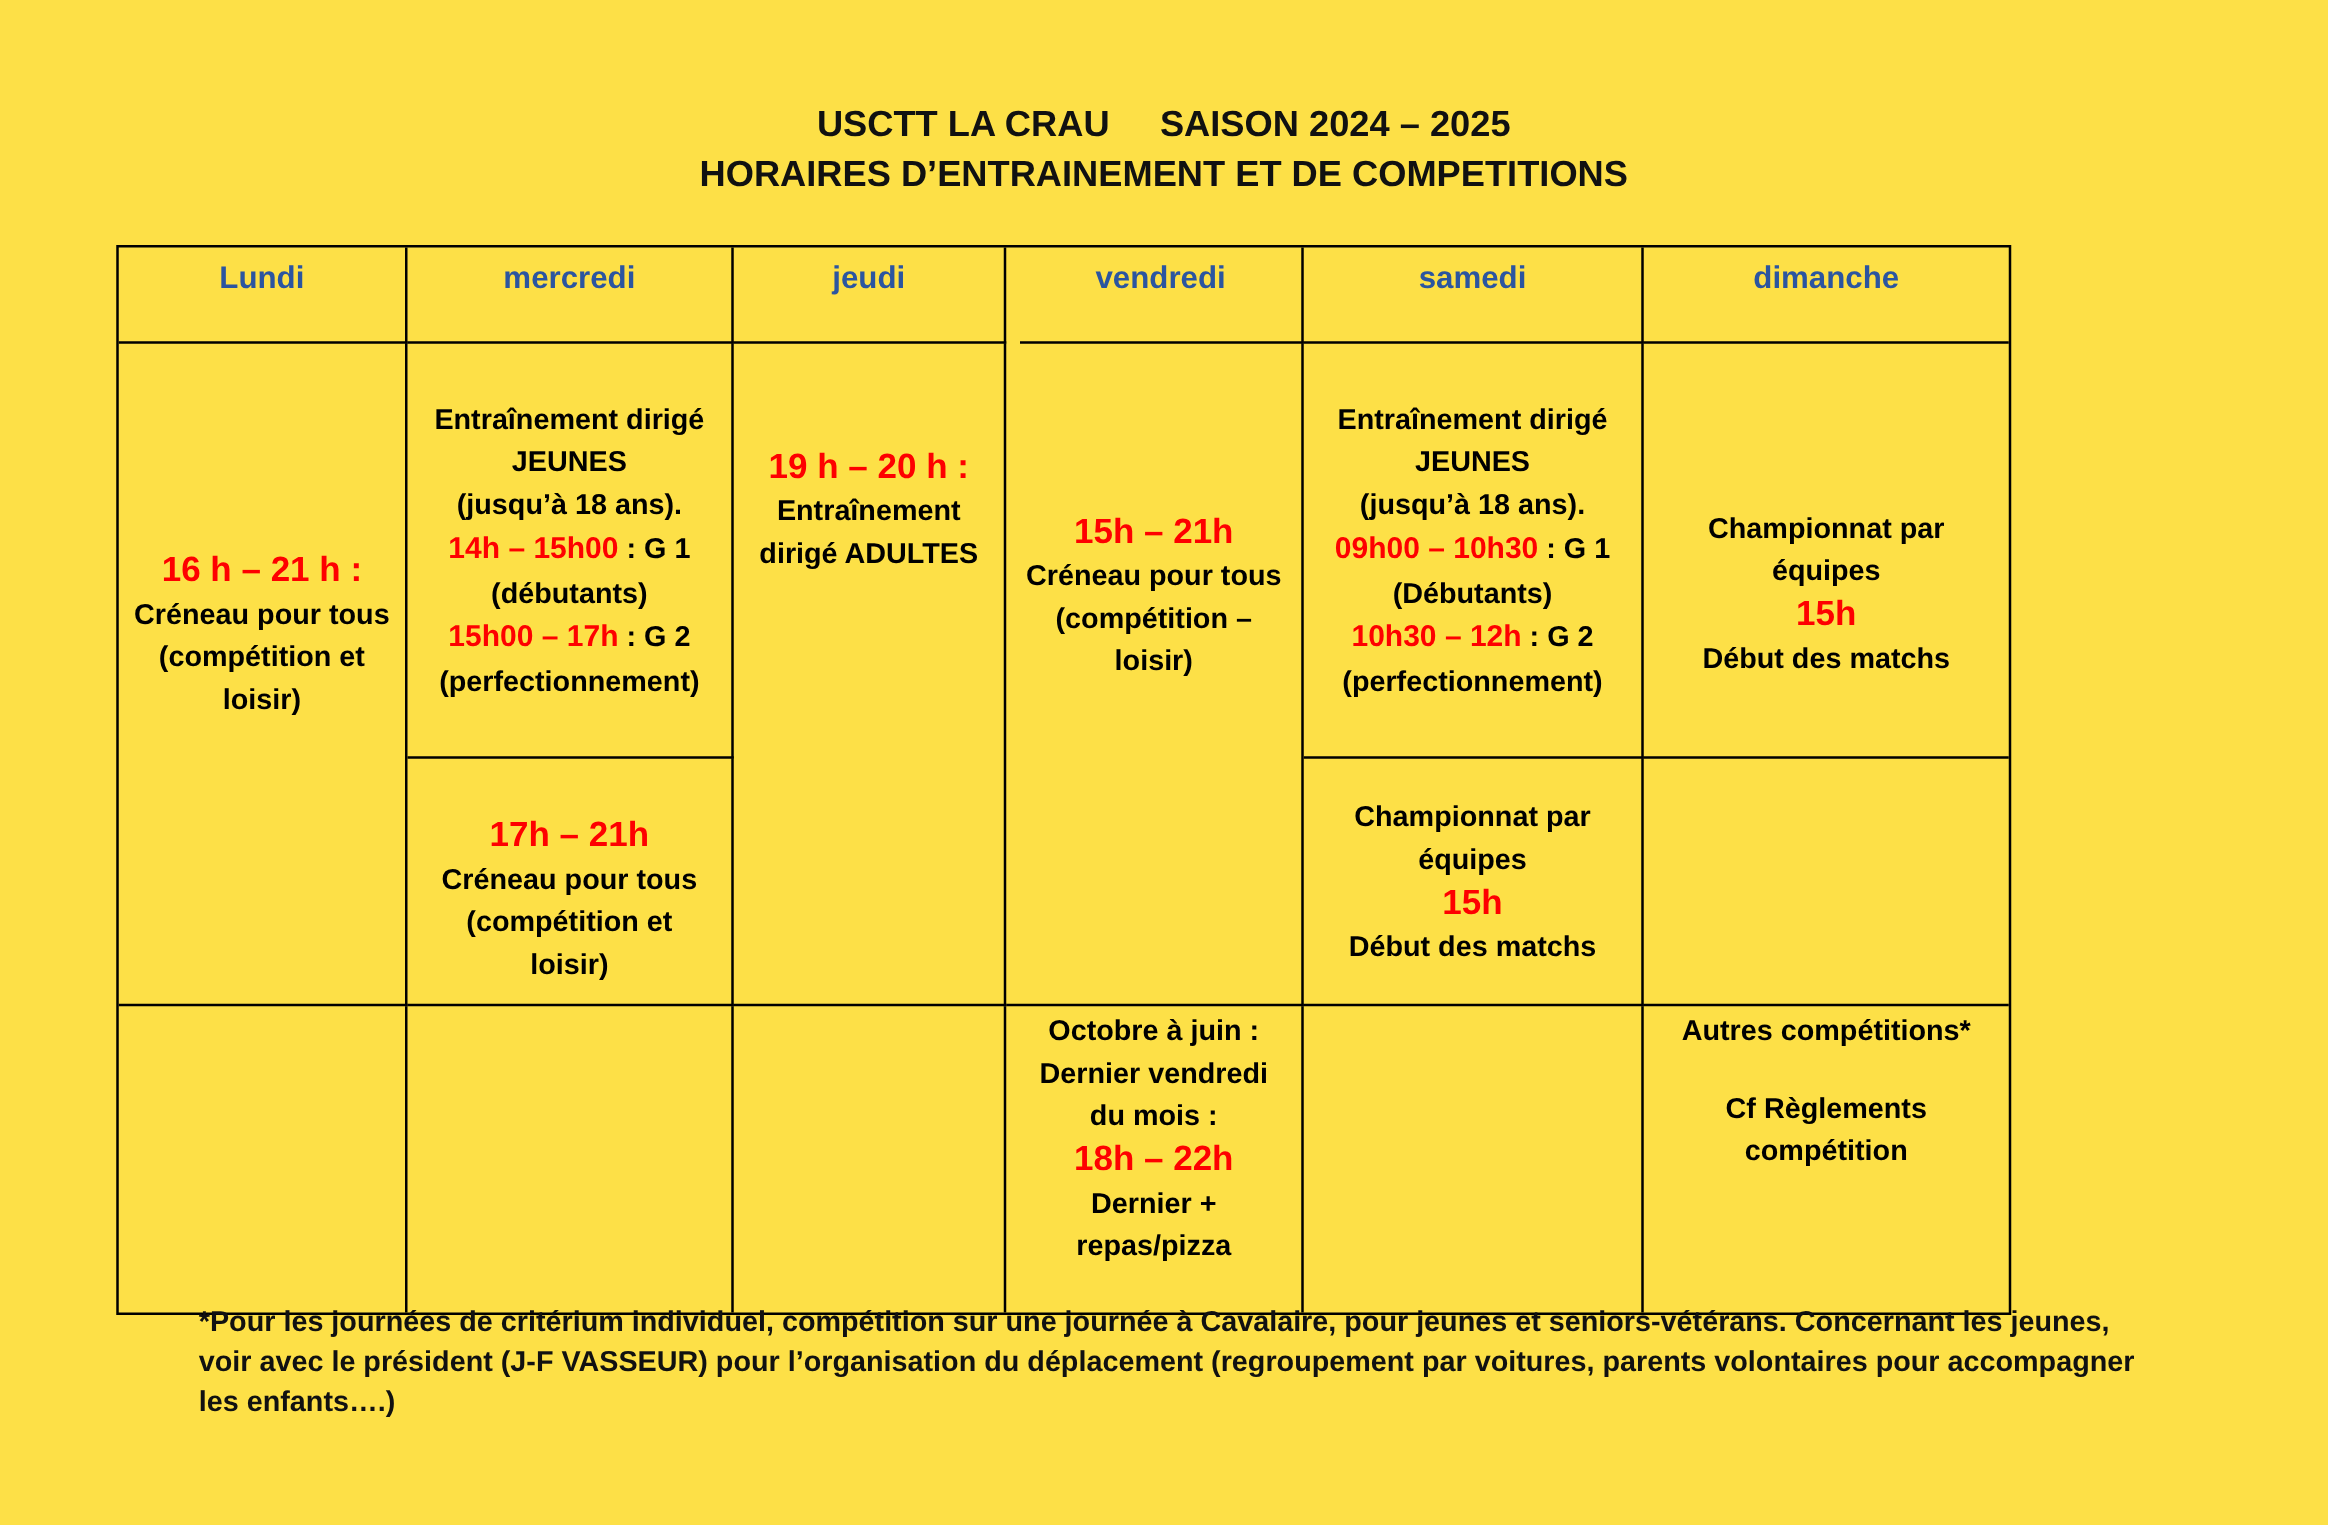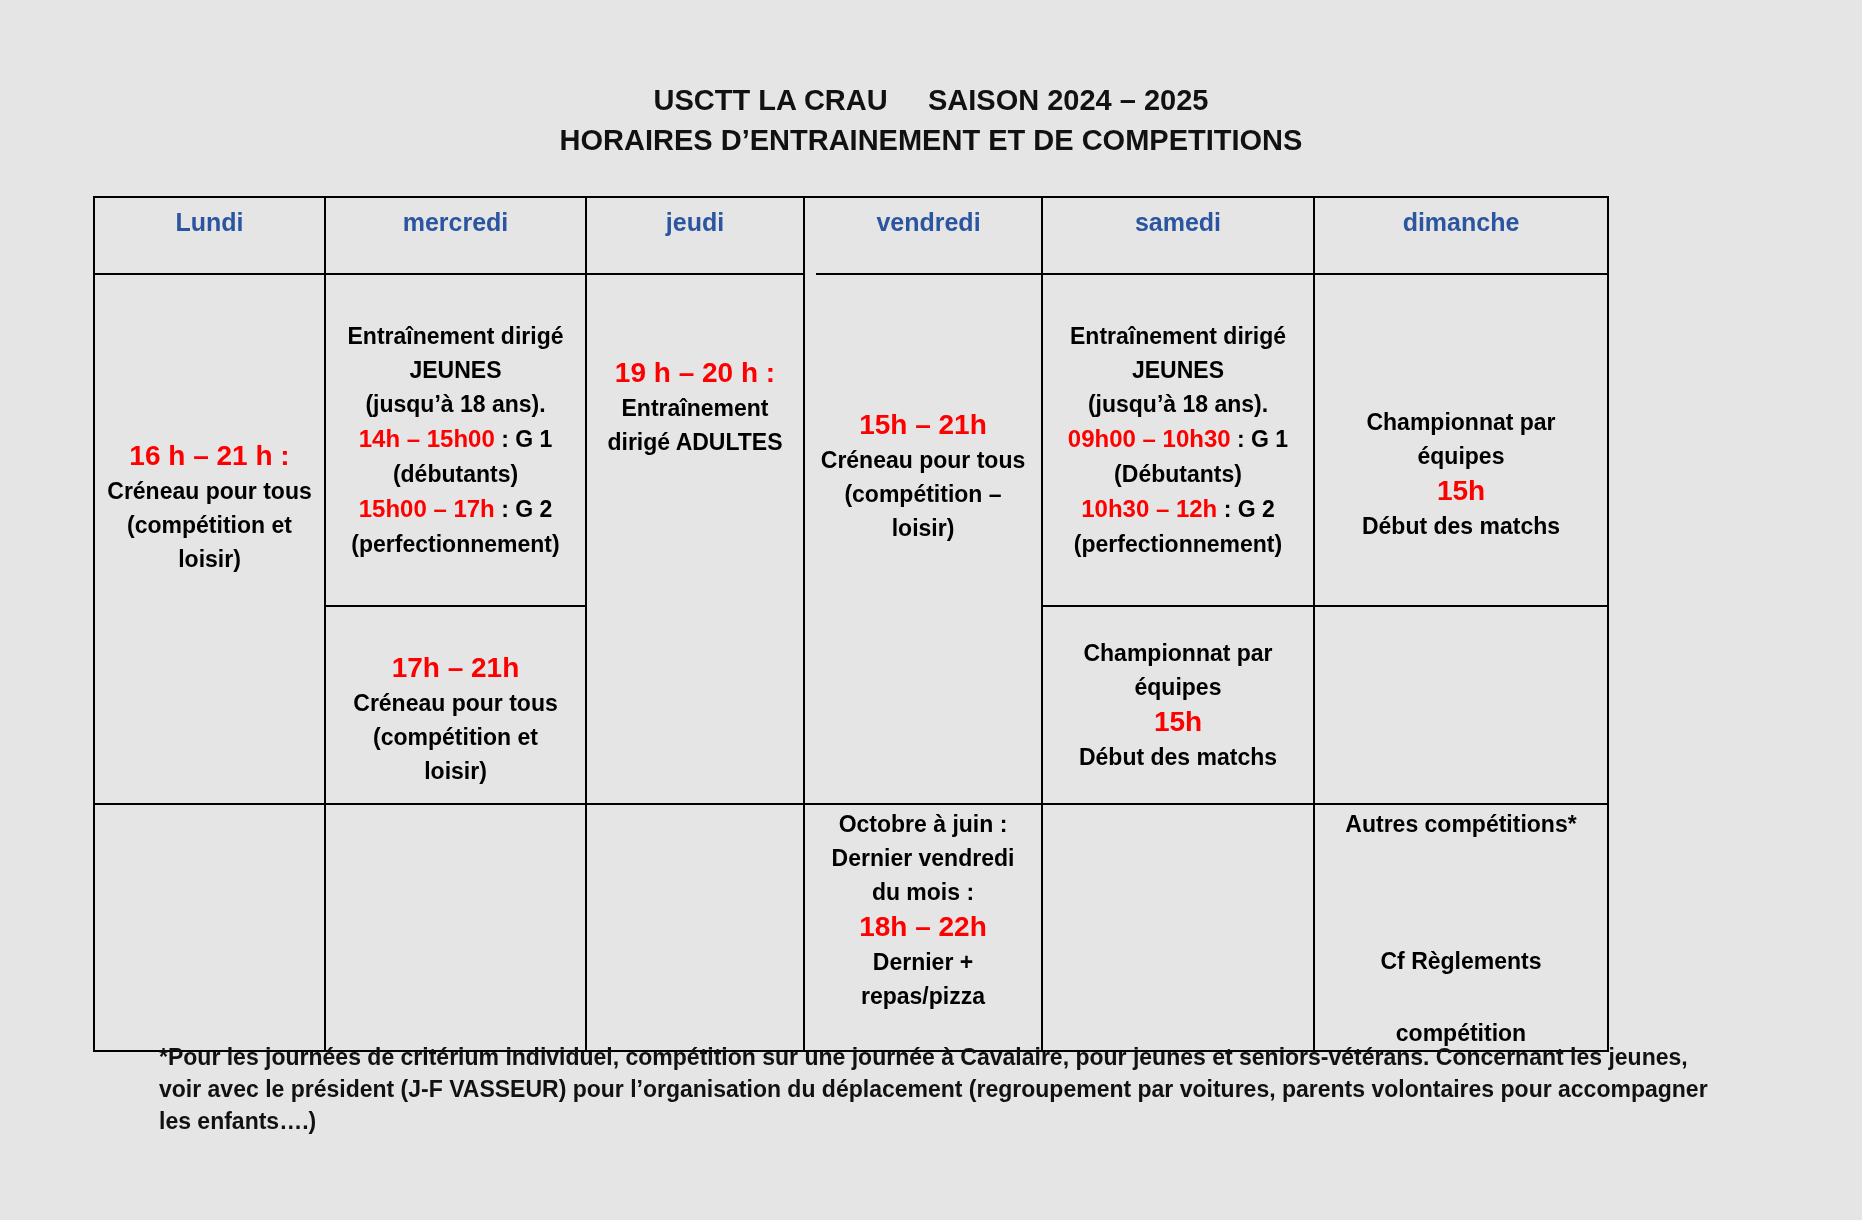--- a/index.html
+++ b/index.html
@@ -1,19 +1,19 @@
 <!DOCTYPE html>
 <html><head>
 <meta charset="utf-8">
 <style>
   html,body{margin:0;padding:0;background:#ffffff;}
   .page{
     position:relative;
     width:1862px;height:1220px;
-    background:#e5e5e5;
+    background:#fde047;
     font-family:"Liberation Sans", sans-serif;
     font-weight:700;
     color:#000;
     overflow:hidden;
   }
   .title-line{
     position:absolute;left:0;width:100%;
     text-align:center;
     font-size:29px;
     color:#111;
@@ -170,21 +170,21 @@
       <div class="ln">Octobre à juin :</div>
       <div class="ln">Dernier vendredi</div>
       <div class="ln">du mois :</div>
       <div class="ln-red">18h – 22h</div>
       <div class="ln">Dernier +</div>
       <div class="ln">repas/pizza</div>
     </div>
 
     <div class="cell no-b" style="grid-row:4;grid-column:5;"></div>
 
-    <div class="cell bottom-pad no-r no-b" style="grid-row:4;grid-column:6;justify-content:space-between;">
+    <div class="cell bottom-pad no-r no-b" style="grid-row:4;grid-column:6;">
       <div class="ln">Autres compétitions*</div>
       <div class="spacer"></div>
       <div class="ln">Cf Règlements</div>
       <div class="ln">compétition</div>
     </div>
 
   </div>
 
   <div class="footnote">
     <div>*Pour les journées de critérium individuel, compétition sur une journée à Cavalaire, pour jeunes et seniors-vétérans. Concernant les jeunes,</div>

